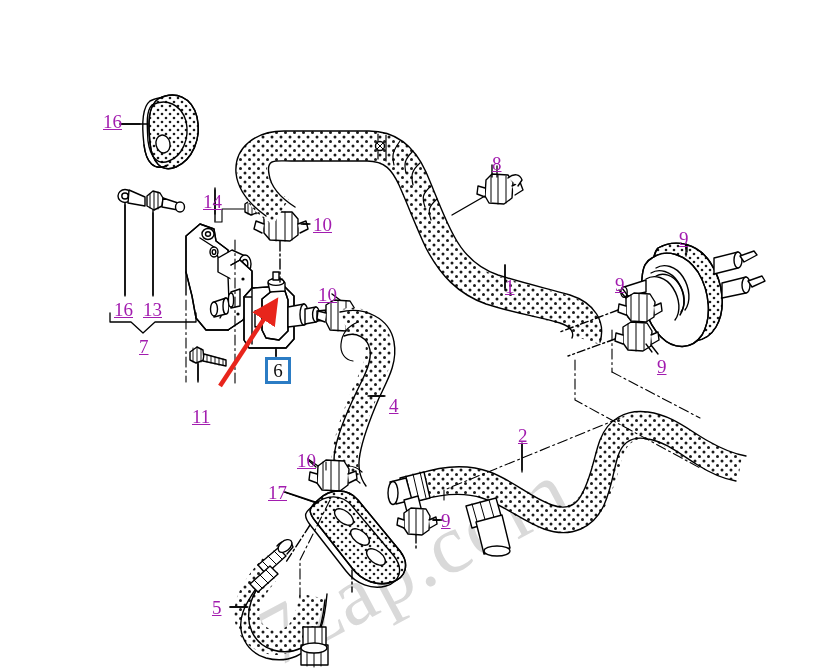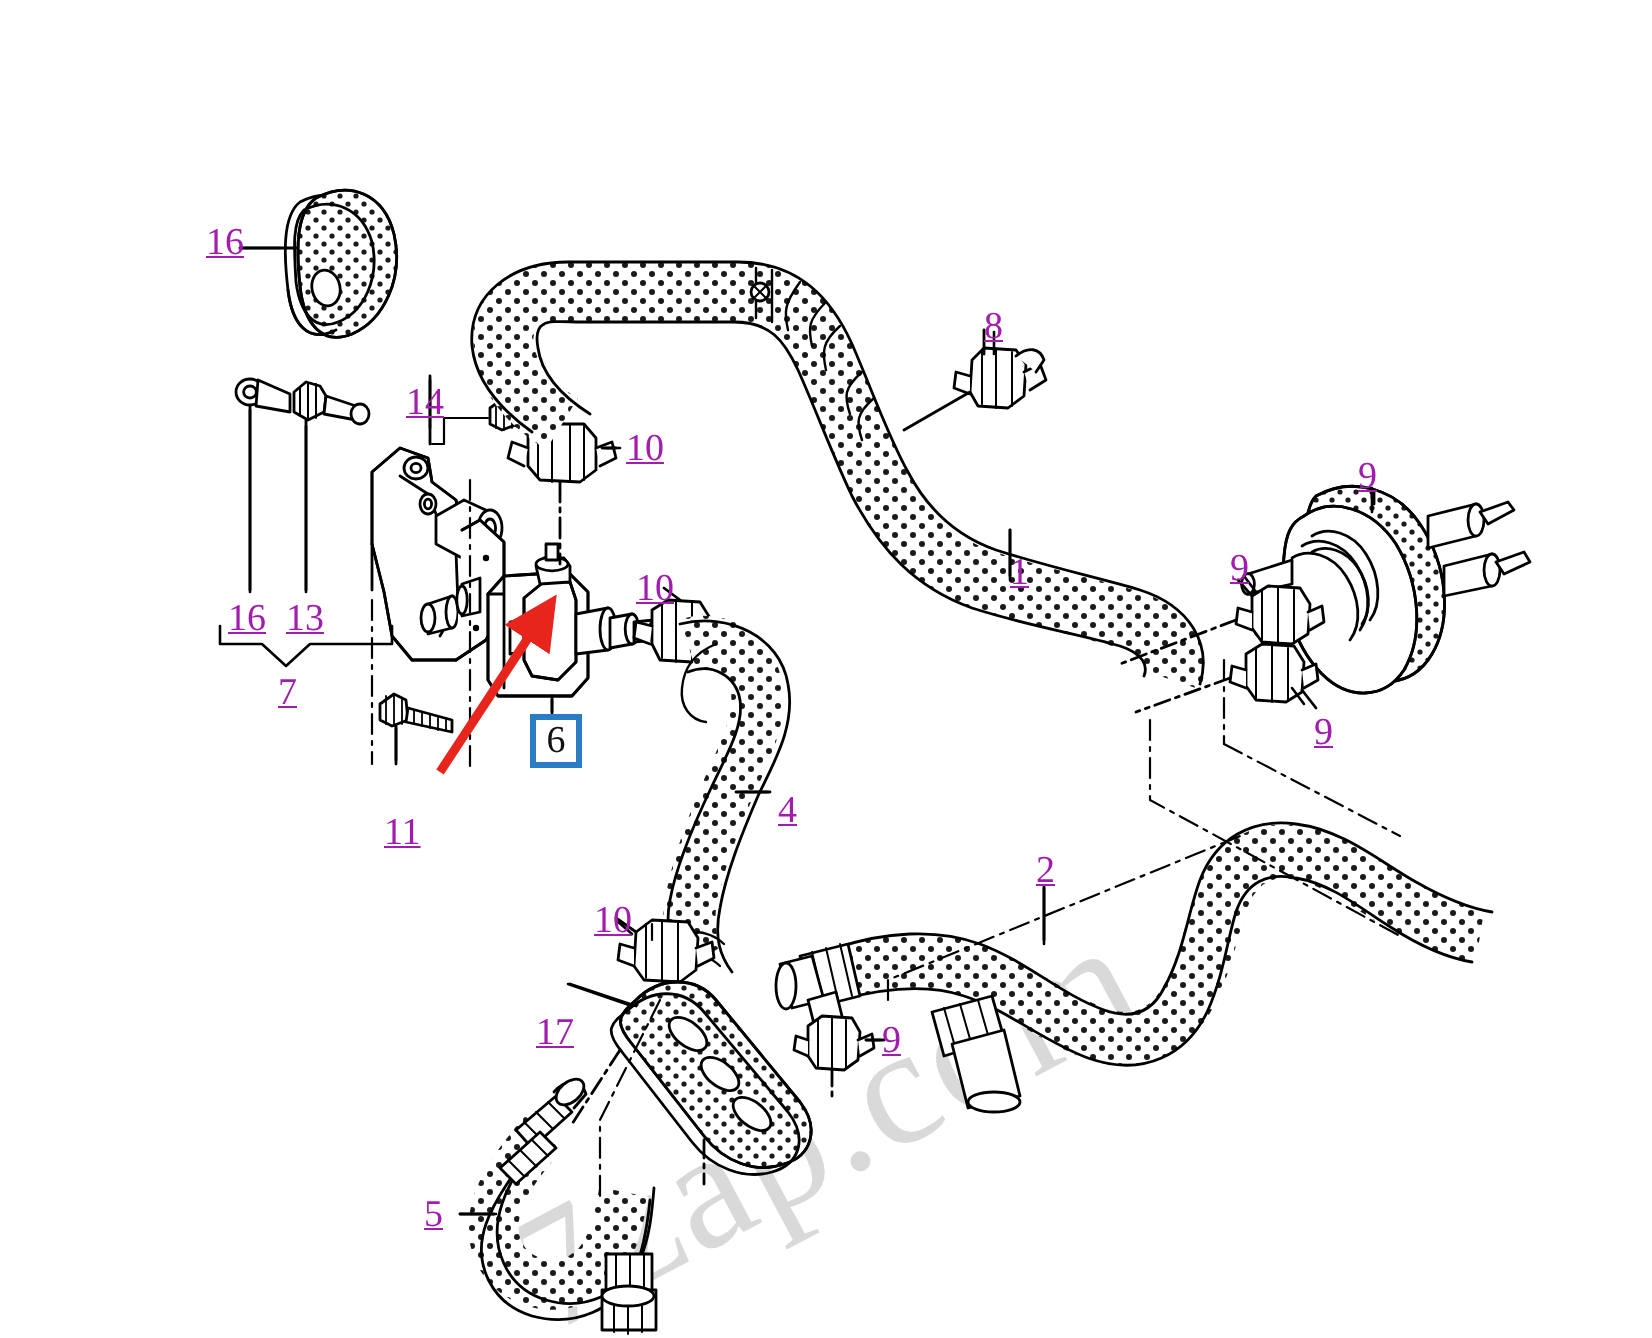--- a/index.html
+++ b/index.html
@@ -408,21 +408,21 @@
   <div class="lbl" style="left:615px;top:275px;">9</div>
   <div class="lbl" style="left:657px;top:357px;">9</div>
   <div class="lbl" style="left:114px;top:300px;">16</div>
   <div class="lbl" style="left:143px;top:300px;">13</div>
   <div class="lbl" style="left:139px;top:337px;">7</div>
   <div class="lbl" style="left:318px;top:285px;">10</div>
   <div class="lbl" style="left:192px;top:407px;">11</div>
   <div class="lbl" style="left:389px;top:396px;">4</div>
   <div class="lbl" style="left:518px;top:426px;">2</div>
   <div class="lbl" style="left:297px;top:451px;">10</div>
-  <div class="lbl" style="left:268px;top:483px;margin-top:24px;">17</div>
+  <div class="lbl" style="left:268px;top:483px;">17</div>
   <div class="lbl" style="left:441px;top:511px;">9</div>
   <div class="lbl" style="left:212px;top:598px;">5</div>
 
   <div id="hl-box" style="left: 265px; top: 357px; width: 26px; height: 27px; border-color: rgb(43, 124, 196);">
     <span>6</span>
   </div>
 
 </div>
 
 </body></html>

